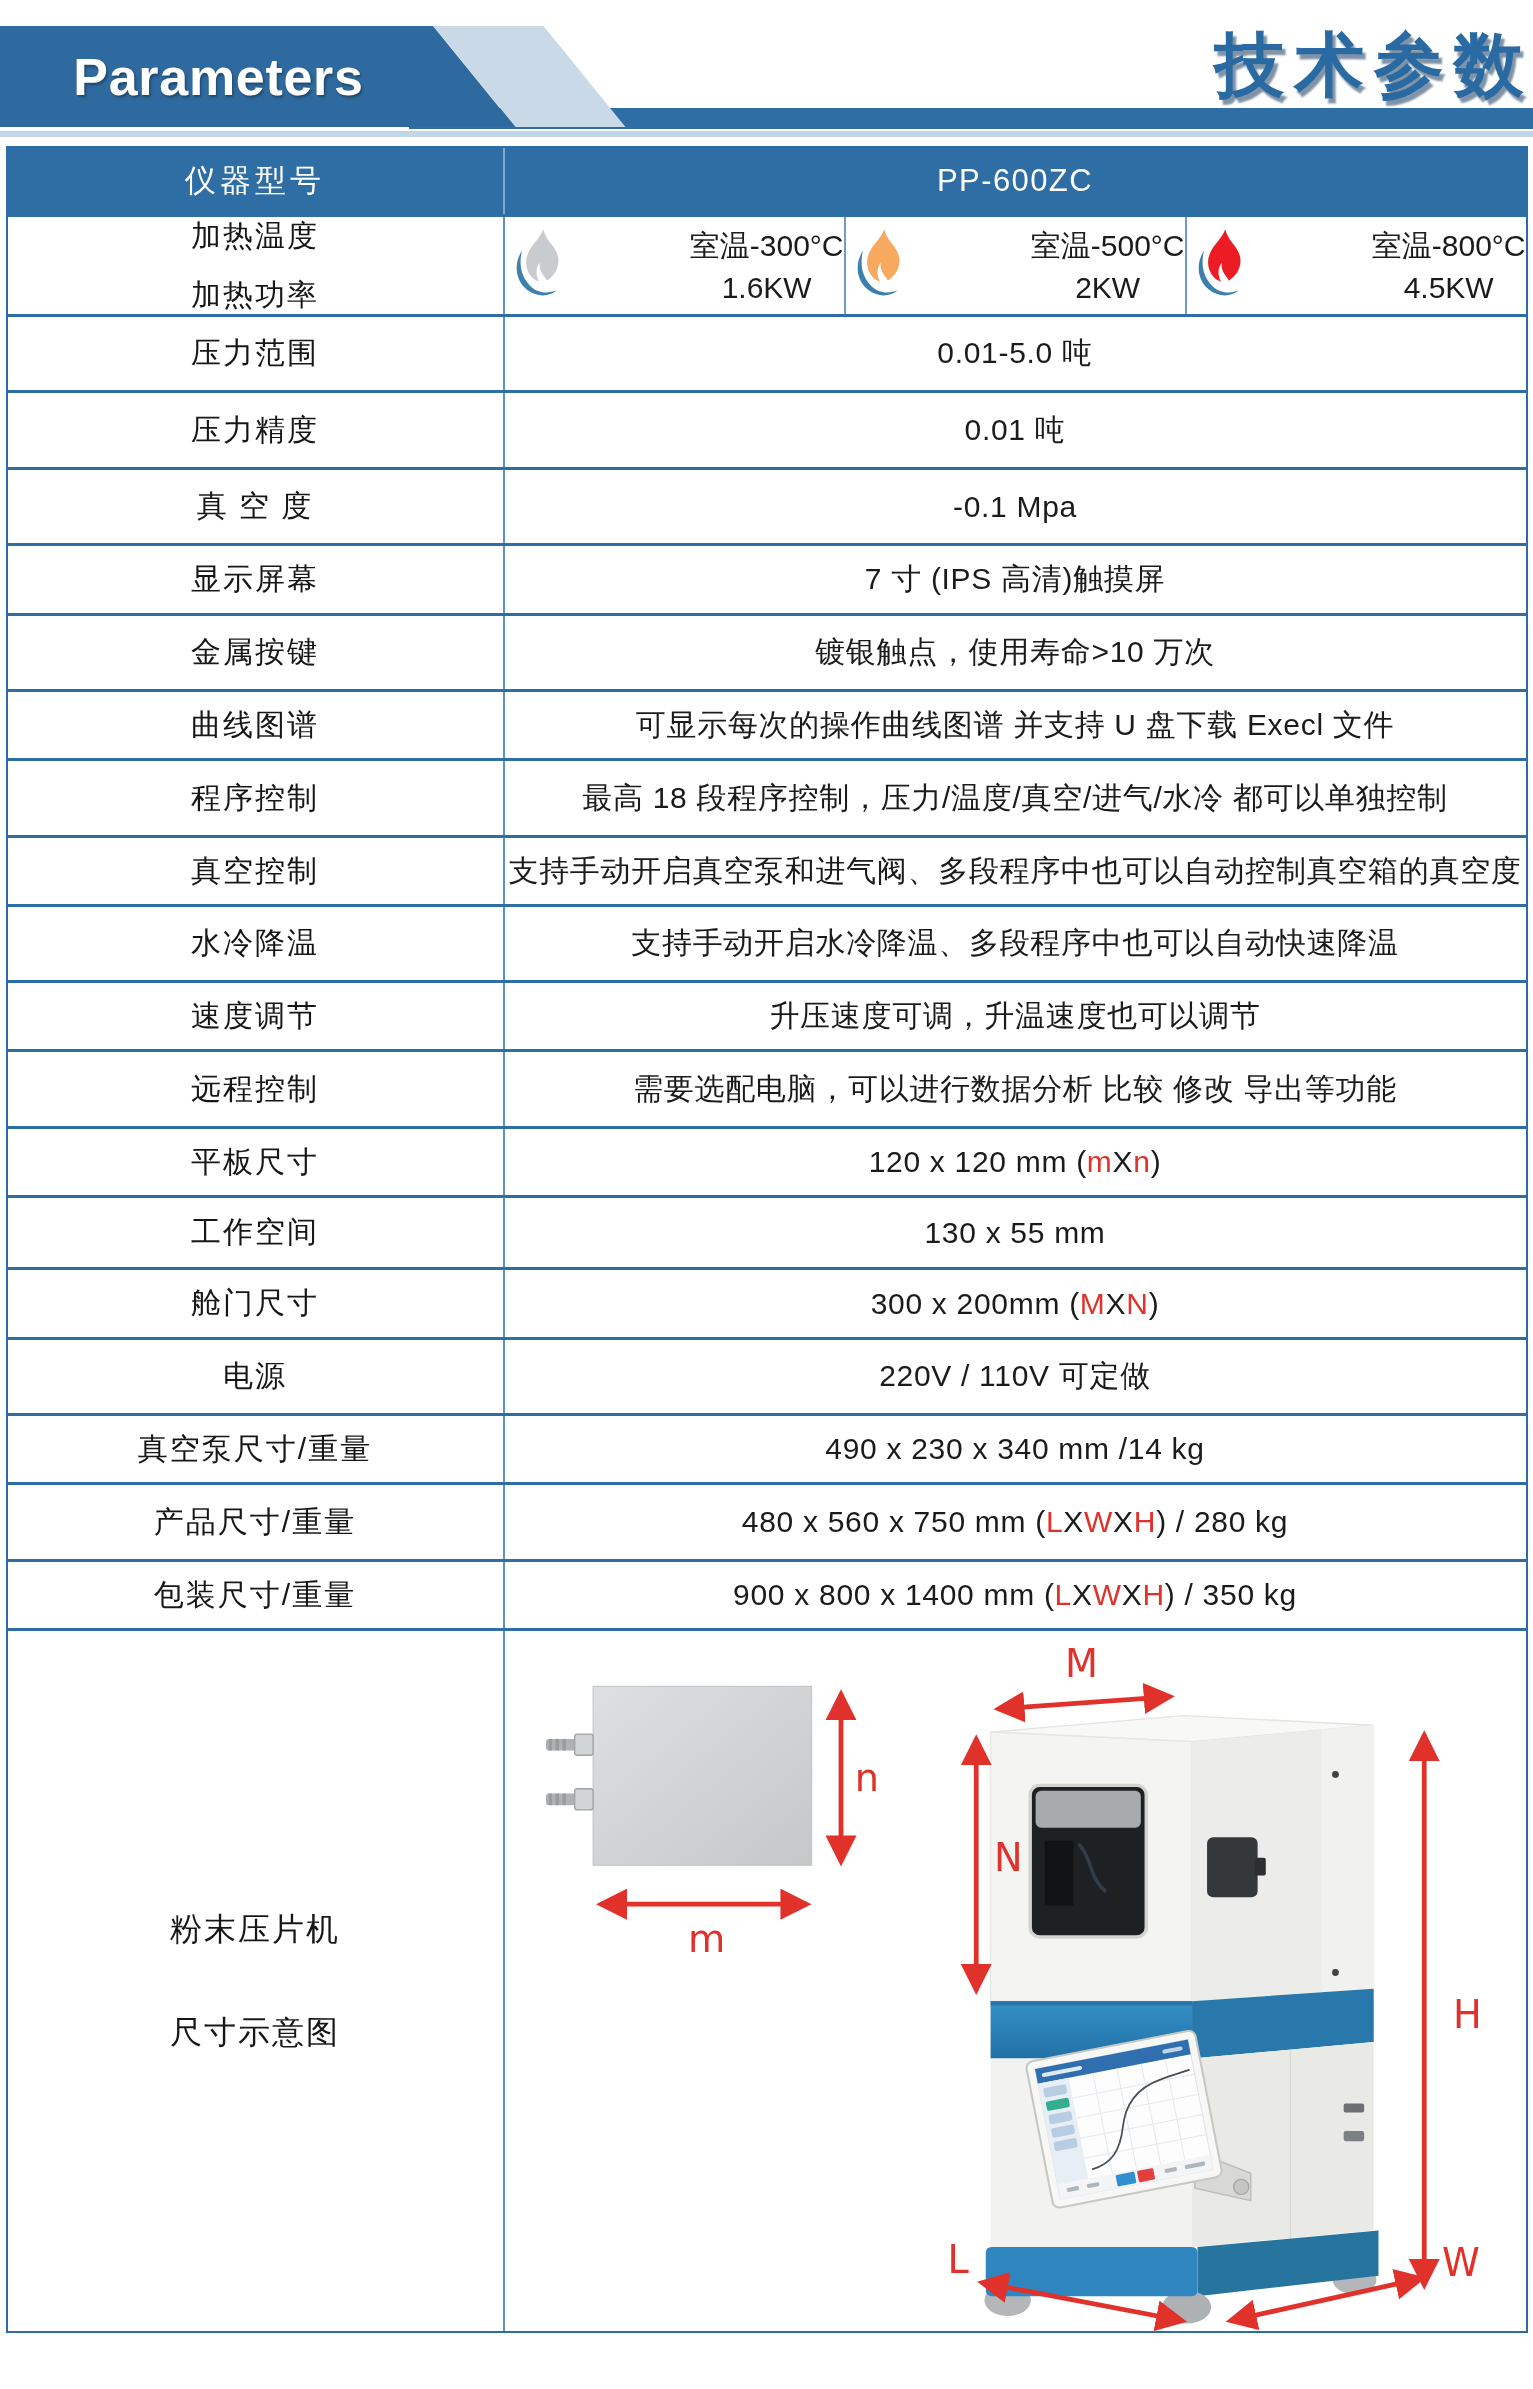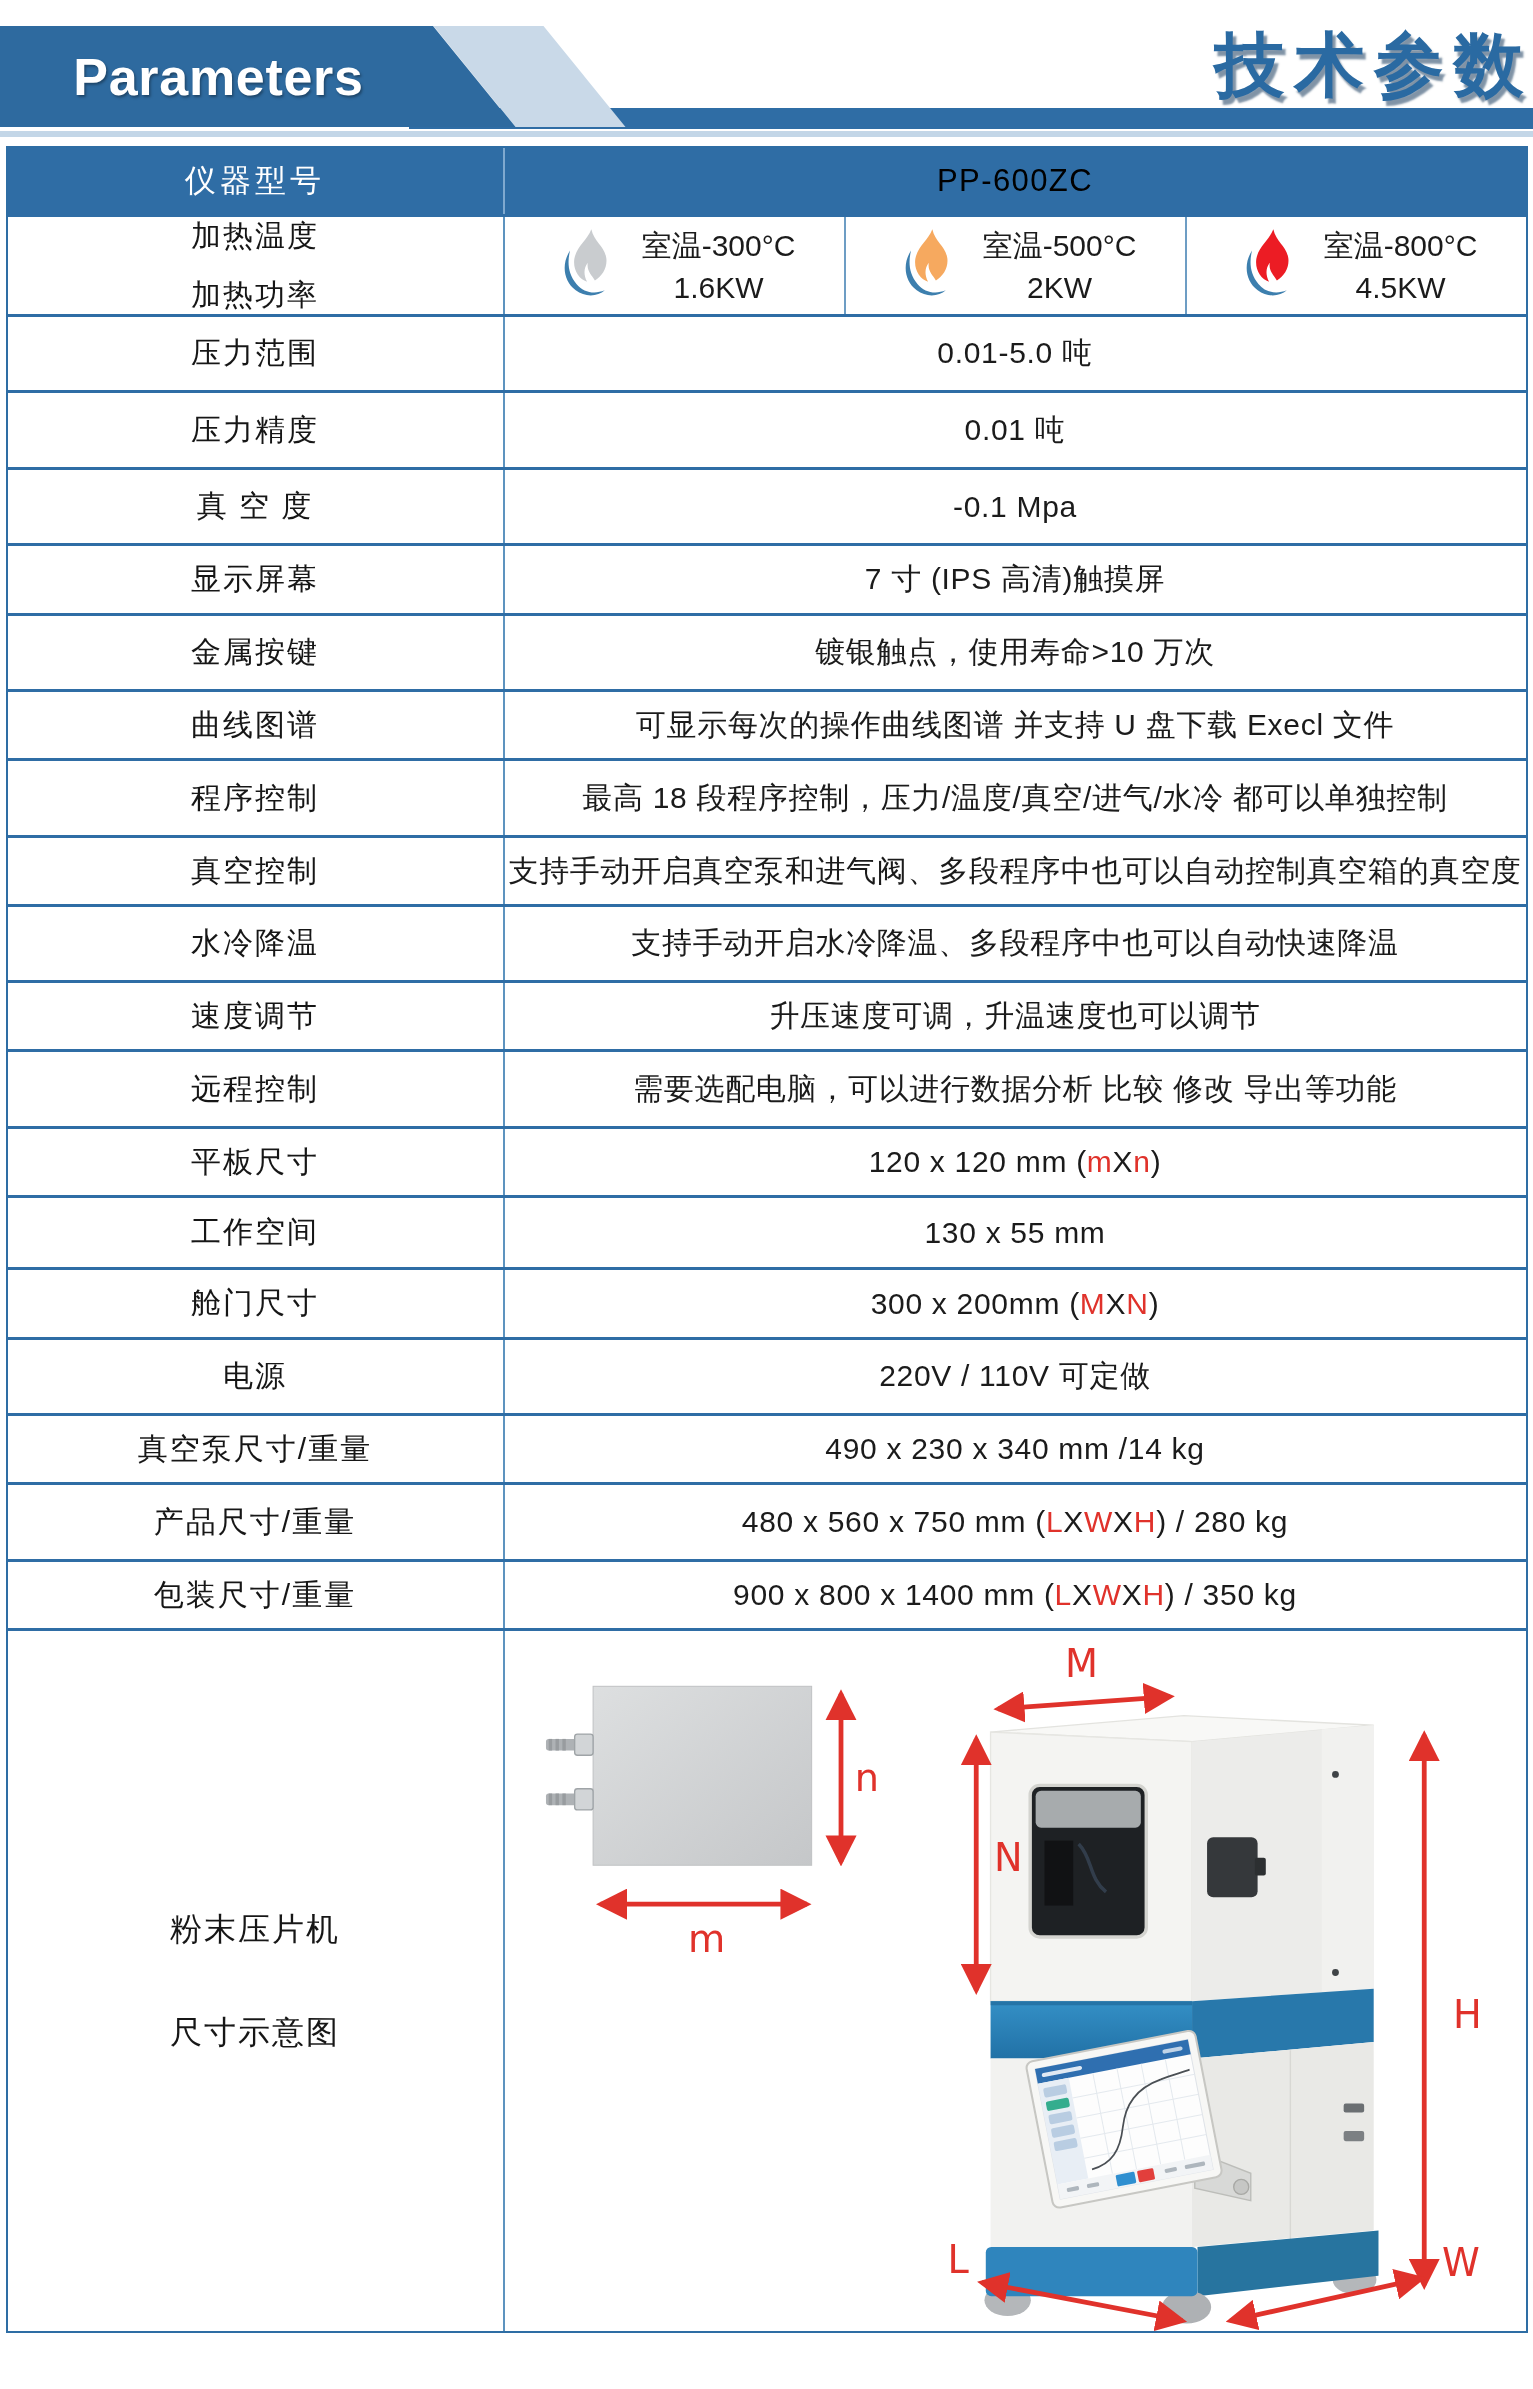--- a/index.html
+++ b/index.html
@@ -26,25 +26,25 @@
   .trow{display:flex;box-sizing:border-box;border-top:3.4px solid #2f6da5;}
   .trow.first{border-top:none;}
   .cell{display:flex;align-items:center;justify-content:center;box-sizing:border-box;}
   .lbl{width:497px;flex:0 0 497px;border-right:2px solid #5d93bf;
     font-size:30px;color:#161616;letter-spacing:2px;text-align:center;line-height:1.35;}
   .val{flex:1;font-size:30px;color:#1b1b1b;white-space:nowrap;letter-spacing:0.7px;}
   .val .red{color:#e0322b;}
 
   .thead{height:66px;background:#2f6da5;}
   .thead .lbl{border-right:2px solid #7fa9cf;color:#ffffff;font-size:31px;letter-spacing:4.1px;}
-  .thead .val{color:#000000;font-size:31px;letter-spacing:1.4px;}
+  .thead .val{color:#ffffff;font-size:31px;letter-spacing:1.4px;}
 
   .heat{height:100px;}
   .heat-opts{flex:1;display:flex;}
-  .heat-opt{flex:1;display:flex;align-items:center;justify-content:center;gap:18px;box-sizing:border-box;}
+  .heat-opt{flex:1;display:flex;align-items:center;justify-content:space-between;gap:18px;box-sizing:border-box;}
   .heat-opt + .heat-opt{border-left:2px solid #6d9dc4;}
   .heat-txt{display:flex;flex-direction:column;align-items:center;gap:4.1px;font-size:30px;color:#1b1b1b;}
   .flame-svg{width:71px;height:79px;flex:0 0 71px;}
   .lbl-2line{display:flex;flex-direction:column;gap:19px;}
 
   .diagram-row{height:703px;}
   .diagram-row .lbl{flex-direction:column;gap:59px;font-size:32px;}
   .diagram-cell{flex:1;position:relative;padding:0;}
   .diagram-cell svg{position:absolute;left:0;top:0;width:100%;height:100%;}
 

